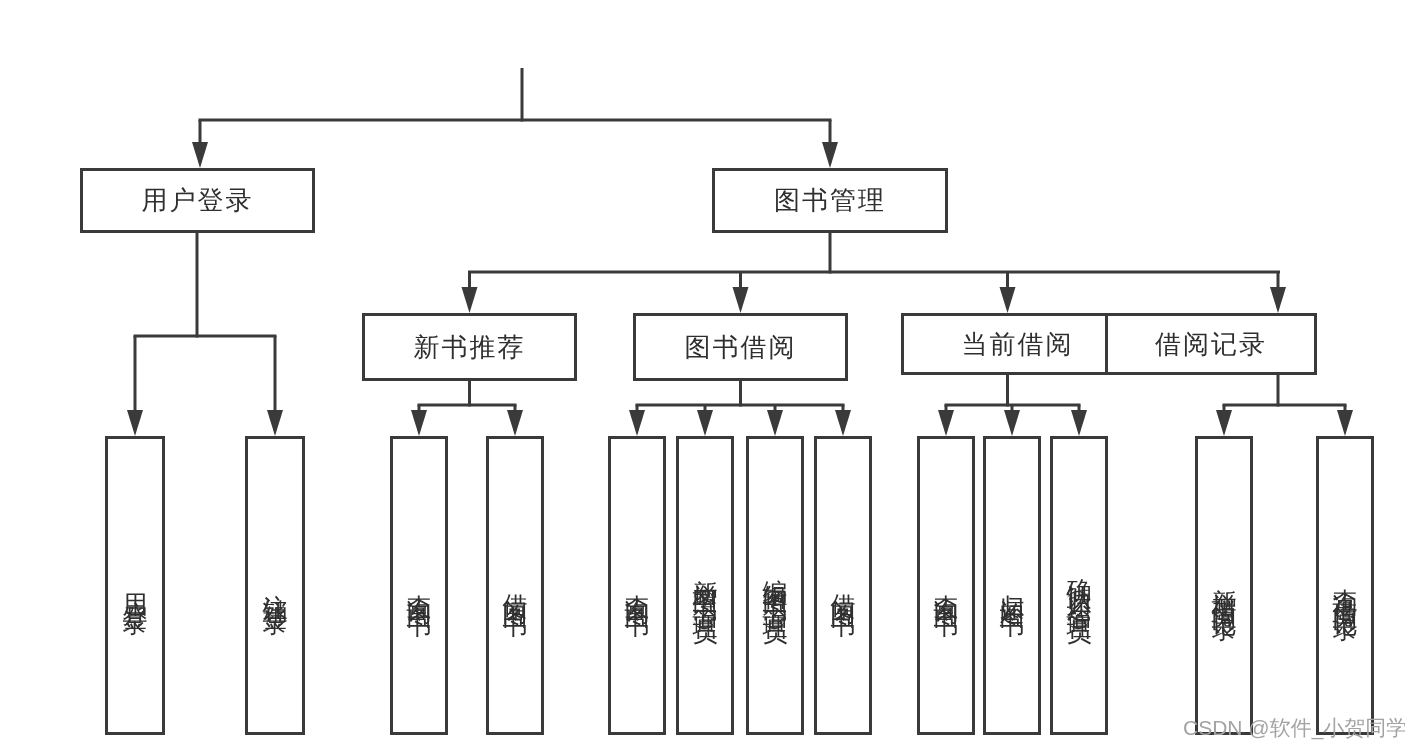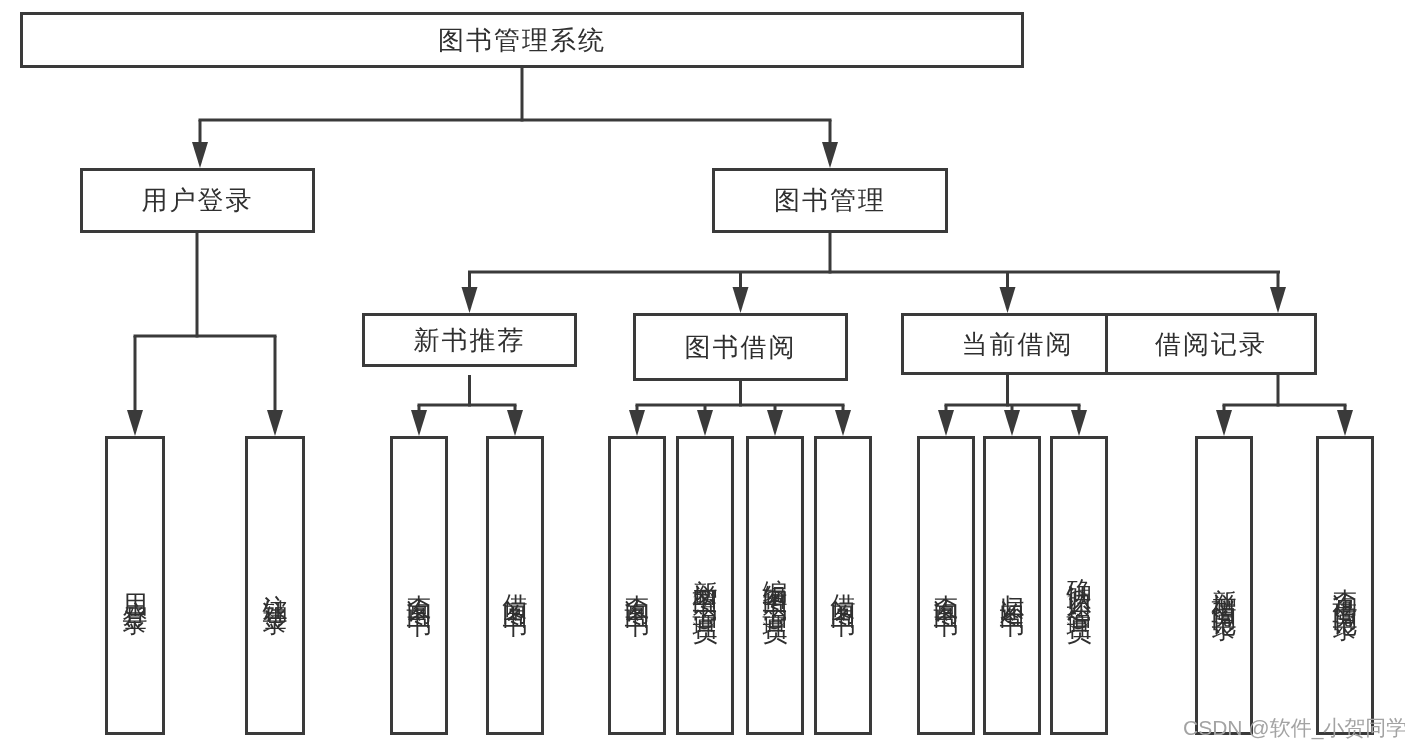--- a/index.html
+++ b/index.html
@@ -118,26 +118,25 @@
 
       <line x1="1278" y1="375" x2="1278" y2="406.5"></line>
       <line x1="1222.5" y1="405" x2="1346.5" y2="405"></line>
       <line x1="1224" y1="405" x2="1224" y2="413"></line>
       <polygon points="1216,410 1232,410 1224,436" stroke="none"></polygon>
       <line x1="1345" y1="405" x2="1345" y2="413"></line>
       <polygon points="1337,410 1353,410 1345,436" stroke="none"></polygon>
     </g>
   </svg>
 
-  <div class="node h" style="left:20px; top:12px; width:1004px; height:56px;">图书管理系统</div>
 
   <div class="node h" style="left:80px; top:168px; width:235px; height:65px;">用户登录</div>
   <div class="node h" style="left:712px; top:168px; width:236px; height:65px;font-family:Liberation Mono, monospace;">图书管理</div>
 
-  <div class="node h" style="left:362px; top:313px; width:215px; height:54px;">新书推荐</div>
+  <div class="node h" style="left:362px; top:313px; width:215px; height:68px;">新书推荐</div>
   <div class="node h" style="left:633px; top:313px; width:215px; height:68px;">图书借阅</div>
   <div class="node h" style="left:901px; top:313px; width:213px; height:62px;padding-left:20px;">当前借阅</div>
   <div class="node h" style="left:1105px; top:313px; width:212px; height:62px;">借阅记录</div>
 
   <div class="node v" style="left:105px; top:436px; width:60px; height:299px;">用户登录</div>
   <div class="node v" style="left:245px; top:436px; width:60px; height:299px;">注销登录</div>
 
   <div class="node v" style="left:390px; top:436px; width:58px; height:299px;">查询图书</div>
   <div class="node v" style="left:486px; top:436px; width:58px; height:299px;">借阅图书</div>
 

